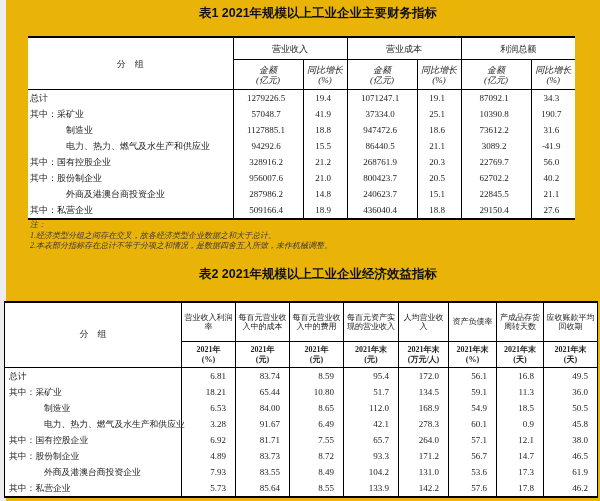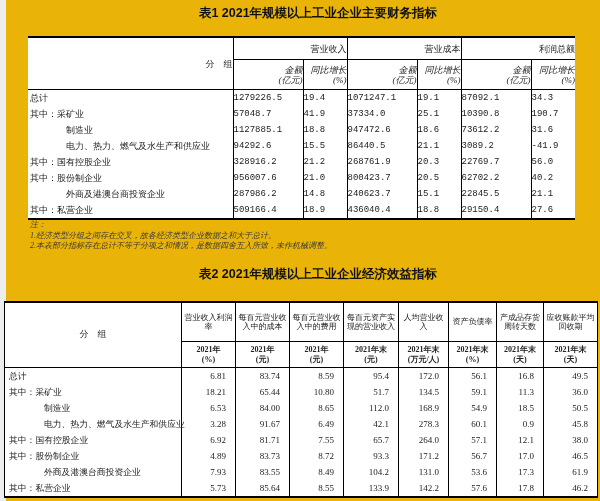--- a/index.html
+++ b/index.html
@@ -12,27 +12,27 @@
              font-size:12.5px;color:#111;}
   #t1-title{top:5px;}
   #t2-title{top:266px;}
 
   table{border-collapse:collapse;table-layout:fixed;position:absolute;background:#fff;}
   th,td{padding:0;font-weight:normal;vertical-align:middle;}
 
   
   .t1{left:28px;top:36px;width:547px;
       border-top:2px solid #000;border-bottom:2px solid #000;}
-  .t1 th{font-size:9px;line-height:10px;text-align:right;color:#222;}
+  .t1 th{font-size:9px;line-height:10px;text-align:center;color:#222;}
   .t1 tr.grow th{height:21px;}
   .t1 th.ghead{border-left:1px solid #000;border-bottom:1px solid #000;}
   .t1 tr.sub th{height:29px;border-left:1px solid #000;font-style:italic;}
   .t1 tr.sub th,.t1 th.grp{border-bottom:1.5px solid #000;}
   .t1 td{height:16px;font-size:9px;line-height:16px;}
-  .t1 td.num{border-left:1px solid #000;text-align:left;padding-right:4px;font-family:Liberation Mono, monospace;}
+  .t1 td.num{border-left:1px solid #000;text-align:center;padding-right:4px;}
   .t1 td.lab{text-align:left;padding-left:2px;white-space:nowrap;}
   .t1 td.lab.ind{padding-left:38px;}
 
   
   .notes{position:absolute;left:30px;top:220px;width:545px;
          font-size:8px;line-height:10.5px;color:#3a3a3a;font-style:italic;}
 
   
   .t2{left:4px;top:301px;width:593px;
       border:1px solid #000;border-top:2px solid #000;border-bottom:2px solid #000;}
@@ -300,21 +300,21 @@
           <td class="num">38.0</td>
         </tr>
         <tr>
           <td class="lab">其中：股份制企业</td>
           <td class="num">4.89</td>
           <td class="num">83.73</td>
           <td class="num">8.72</td>
           <td class="num">93.3</td>
           <td class="num">171.2</td>
           <td class="num">56.7</td>
-          <td class="num">17.0</td>
+          <td class="num">14.7</td>
           <td class="num">46.5</td>
         </tr>
         <tr>
           <td class="lab ind">外商及港澳台商投资企业</td>
           <td class="num">7.93</td>
           <td class="num">83.55</td>
           <td class="num">8.49</td>
           <td class="num">104.2</td>
           <td class="num">131.0</td>
           <td class="num">53.6</td>

